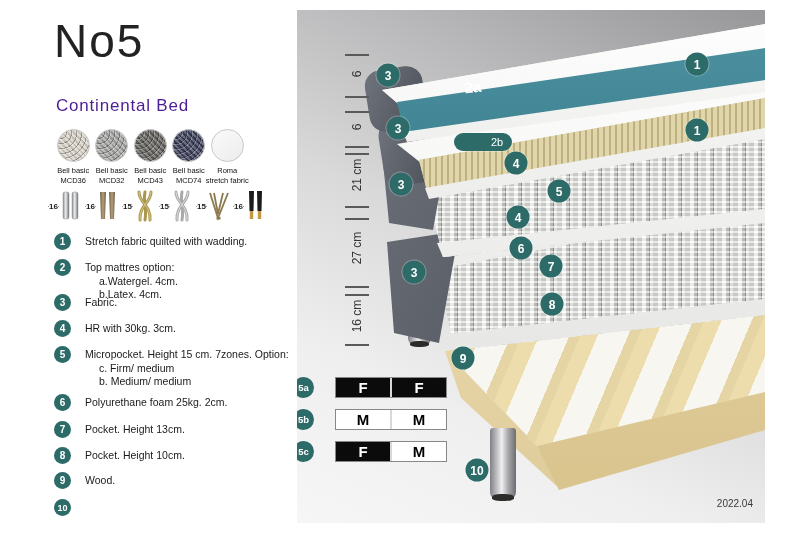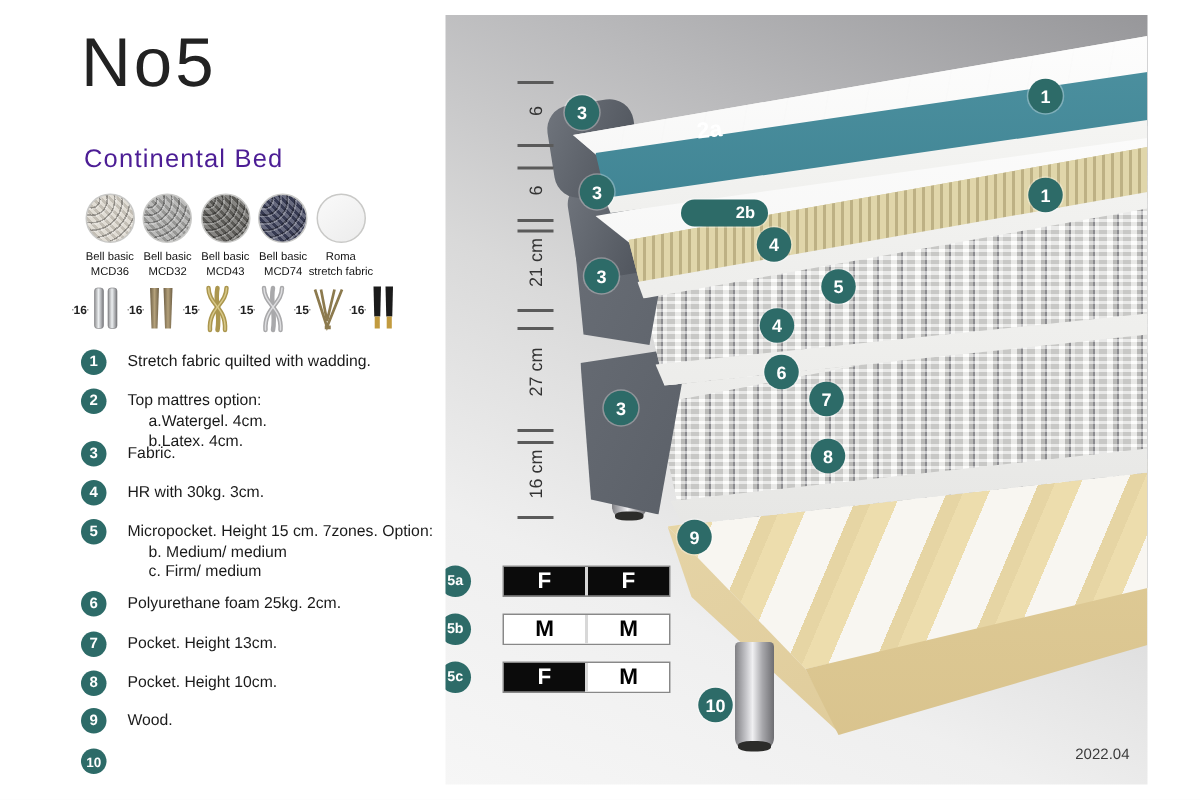--- a/index.html
+++ b/index.html
@@ -93,21 +93,21 @@
     font-size:12px;color:#333;white-space:nowrap;}
   .dimtick{position:absolute;left:48px;width:24px;height:2px;background:#5a5a5a;}
 
   
   .dbadge{position:absolute;width:23px;height:23px;border-radius:50%;background:#2d6b68;color:#fff;
     font-weight:bold;font-size:12px;display:flex;align-items:center;justify-content:center;
     transform:translate(-50%,-50%);box-shadow:0 0 0 1px rgba(255,255,255,.3);}
   .label2a{position:absolute;left:176px;top:77px;transform:translate(-50%,-50%) rotate(-6deg);
     color:#fff;font-weight:bold;font-size:15px;}
   .pill2b{position:absolute;left:186px;top:132px;transform:translate(-50%,-50%);width:30px;height:18px;
-    border-radius:9px;background:#2d6b68;color:#fff;font-size:11px;font-weight:bold;
+    border-radius:9px;background:#2d6b68;color:#fff;font-size:11px;font-weight:normal;
     display:flex;align-items:center;justify-content:center;box-shadow:0 0 0 1px rgba(255,255,255,.3);padding-left:28px;}
 
   
   .frow{position:absolute;left:-4px;display:flex;align-items:center;gap:16px;}
   .fbadge{width:21px;height:21px;border-radius:50%;background:#2d6b68;color:#fff;font-size:9.5px;
     font-weight:bold;display:flex;align-items:center;justify-content:center;}
   .fbar{display:flex;width:110px;height:19px;margin-left:5px;border:1px solid #888;background:#fff;box-sizing:content-box;}
   .fcell{flex:1;display:flex;align-items:center;justify-content:center;font-size:15px;font-weight:600;}
   .fcell + .fcell{border-left:2px solid #d8d8d8;}
   .fcell.dark{background:#0b0b0b;color:#fff;}
@@ -276,22 +276,22 @@
   <div class="feature" style="top:320px">
     <div class="fnum">4</div>
     <div class="ftext">
         <div>HR with 30kg. 3cm.</div>
       </div>
   </div>
   <div class="feature" style="top:346px">
     <div class="fnum">5</div>
     <div class="ftext">
       <div>Micropocket. Height 15 cm. 7zones. Option:</div>
+      <div class="sub">c. Firm/ medium</div>
       <div class="sub">b. Medium/ medium</div>
-      <div class="sub">c. Firm/ medium</div>
     </div>
   </div>
   <div class="feature" style="top:394px">
     <div class="fnum">6</div>
     <div class="ftext">
         <div>Polyurethane foam 25kg. 2cm.</div>
       </div>
   </div>
   <div class="feature" style="top:421px">
     <div class="fnum">7</div>

